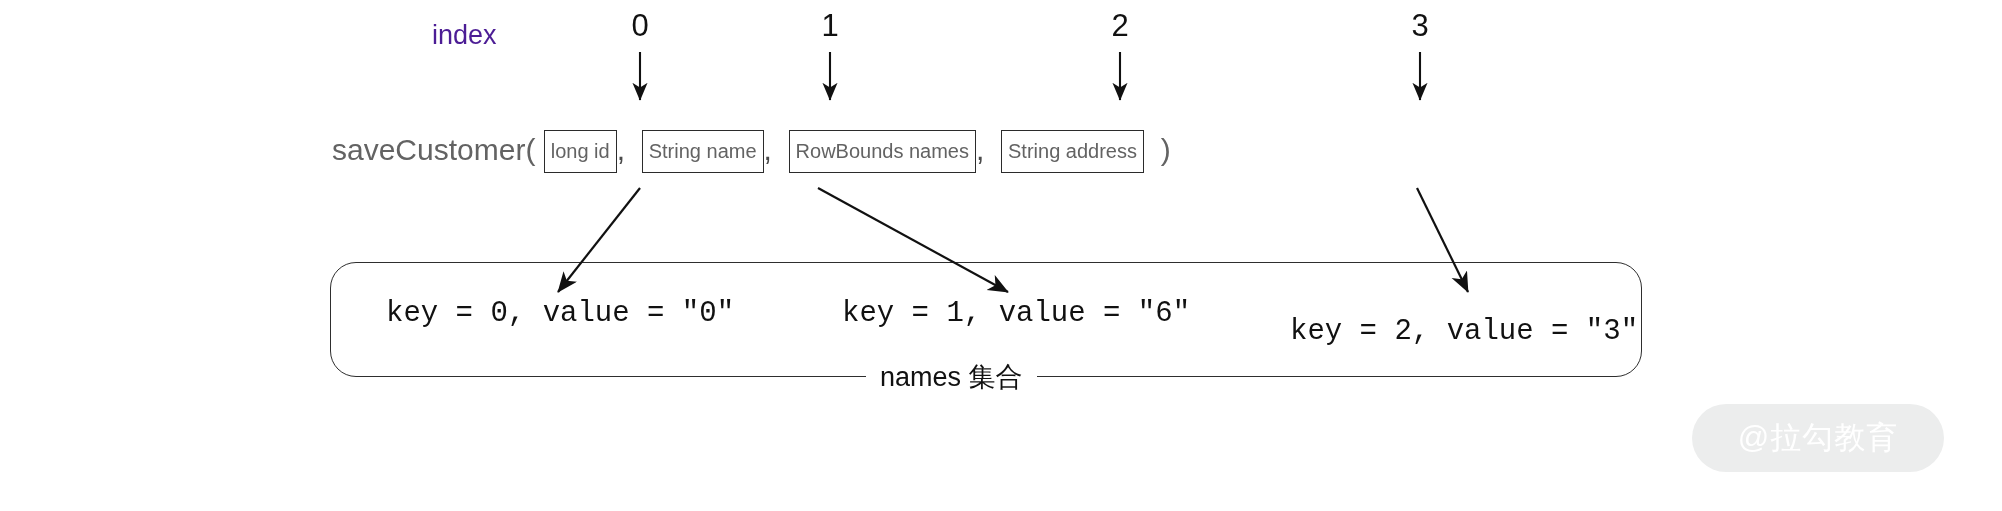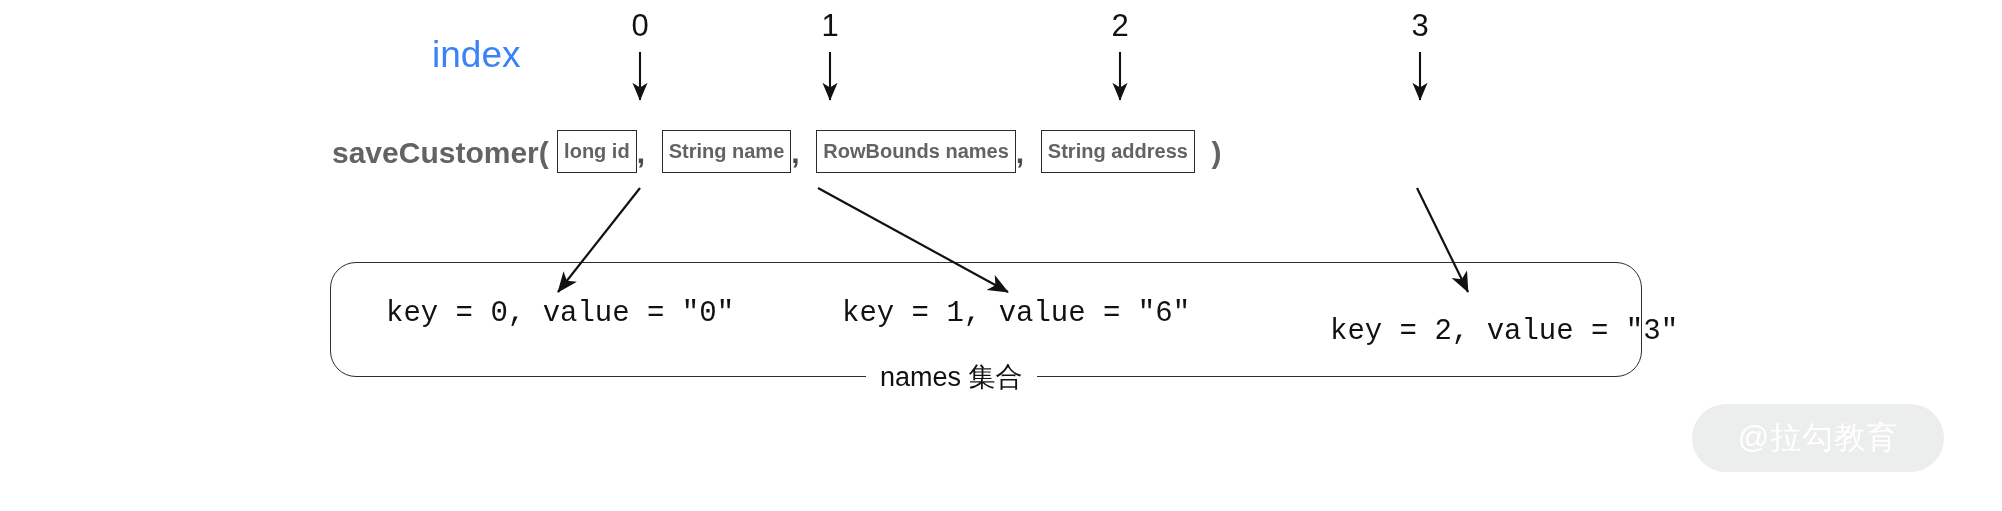--- a/index.html
+++ b/index.html
@@ -15,45 +15,43 @@
     position: relative;
     width: 2002px;
     height: 511px;
     background: #ffffff;
     overflow: hidden;
   }
 
   
   .index-label {
     position: absolute;
-    color: #3b82f6;
-    font-size: 37px;
-    line-height: 1;
-    white-space: nowrap;
-    margin-top: 14px;
+    color: #4c1d95;
+    font-size: 27px;
+    line-height: 1;
+    white-space: nowrap;
   }
   .index-num {
     position: absolute;
     color: #111111;
     font-size: 31px;
     line-height: 1;
     text-align: center;
     white-space: nowrap;
     transform: translateX(-50%);
   }
 
   
   .sig-row {
     position: absolute;
     left: 332px;
     top: 130px;
     display: flex;
-    align-items: flex-end;
-    white-space: nowrap;
-    font-weight: bold;
+    align-items: flex-start;
+    white-space: nowrap;
   }
   .sig-text {
     color: #636363;
     font-size: 30px;
     line-height: 40px;
     white-space: pre;
   }
   .sig-comma {
     color: #4a4a4a;
     font-size: 30px;
@@ -94,21 +92,21 @@
   .kv-item {
     color: #111111;
     font-size: 29px;
     line-height: 1;
     white-space: nowrap;
     position: absolute;
     font-family: Liberation Mono, monospace;
   }
   .kv-0 { left: 56px; }
   .kv-1 { left: 512px; }
-  .kv-2 { left: 1000px; margin-top: 36px; }
+  .kv-2 { left: 960px; margin-top: 36px; }
 
   
   .names-caption {
     position: absolute;
     left: 866px;
     top: 360px;
     background: #ffffff;
     padding: 0 14px;
     color: #111111;
     font-size: 27px;

